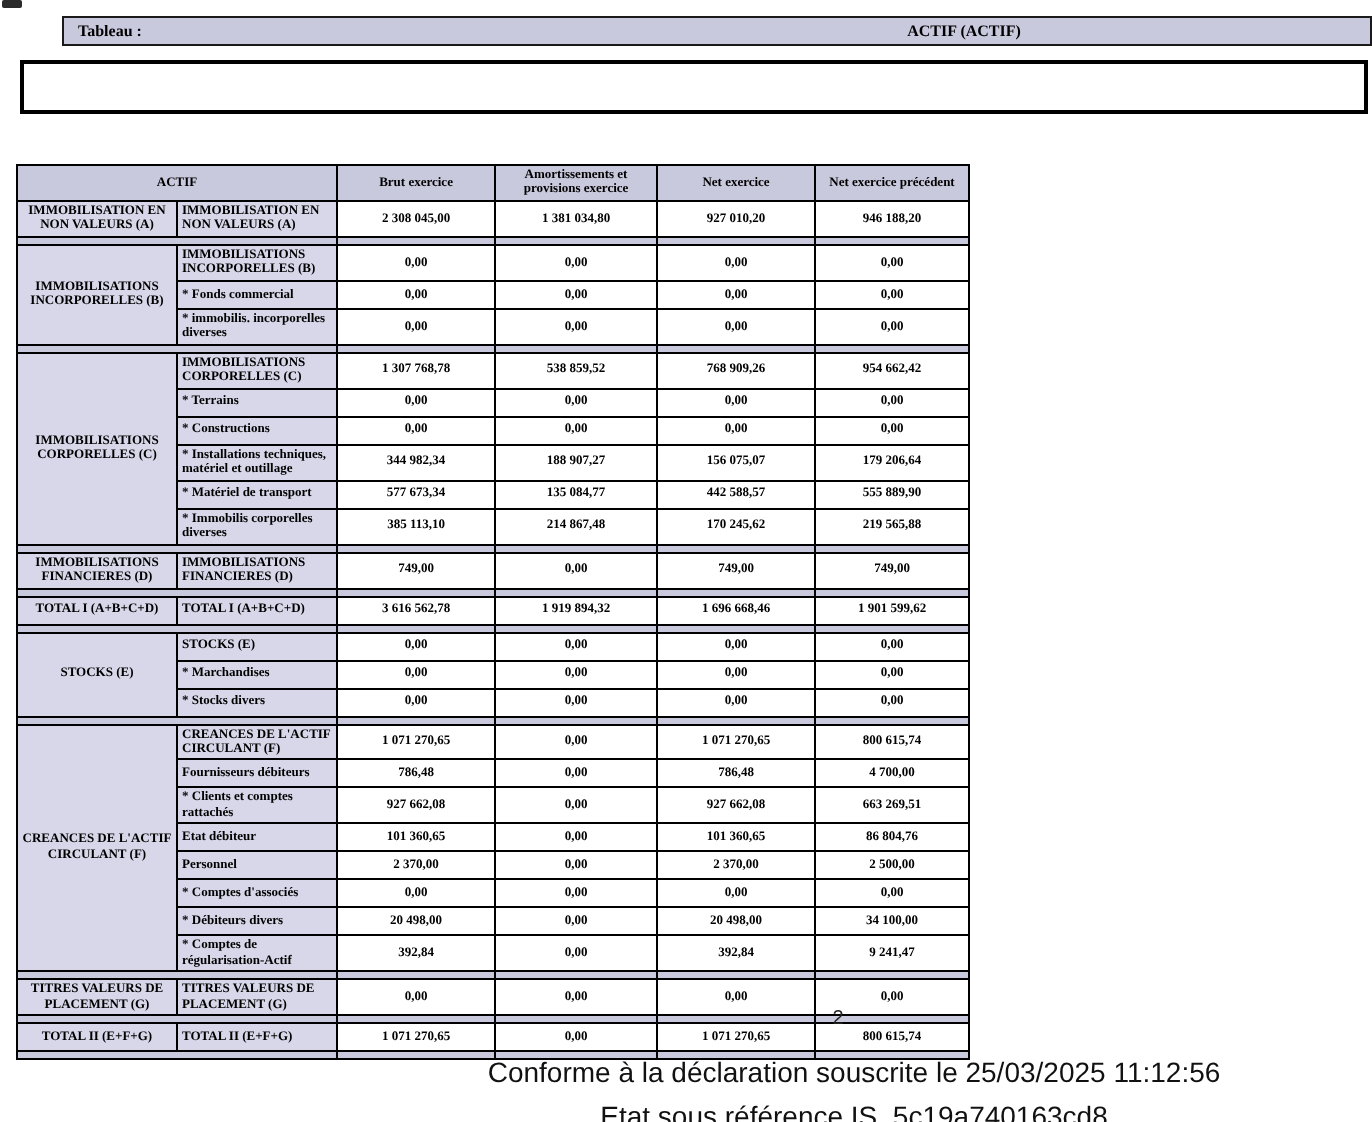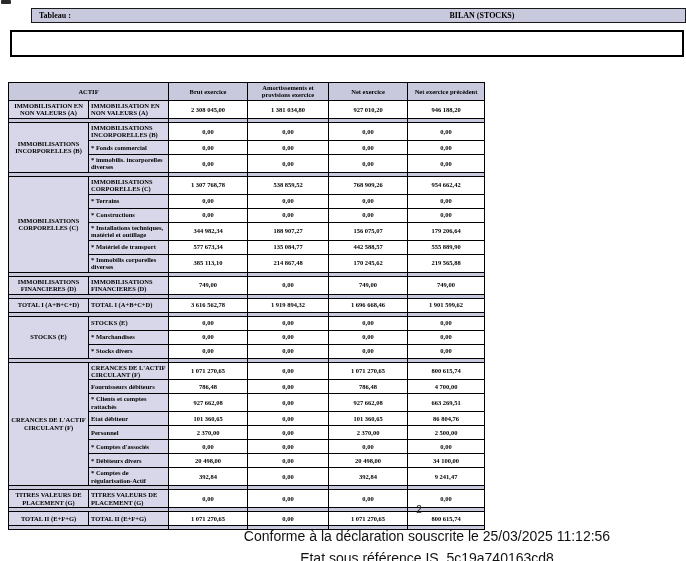--- a/index.html
+++ b/index.html
@@ -68,21 +68,21 @@
   }
   .footer-notes .line { margin-bottom: 6px; }
 </style>
 </head>
 <body>
 
 <div class="corner-mark"></div>
 
 <div class="topbar">
   <span class="tableau-label">Tableau :</span>
-  <span class="bilan-title">BILAN (STOCKS)</span>
+  <span class="bilan-title">ACTIF (ACTIF)</span>
 </div>
 
 <div class="whitebox"></div>
 
 <table class="bilan">
   <colgroup>
     <col style="width:80px">
       <col style="width:80px">
       <col style="width:79px">
     <col style="width:81px">

